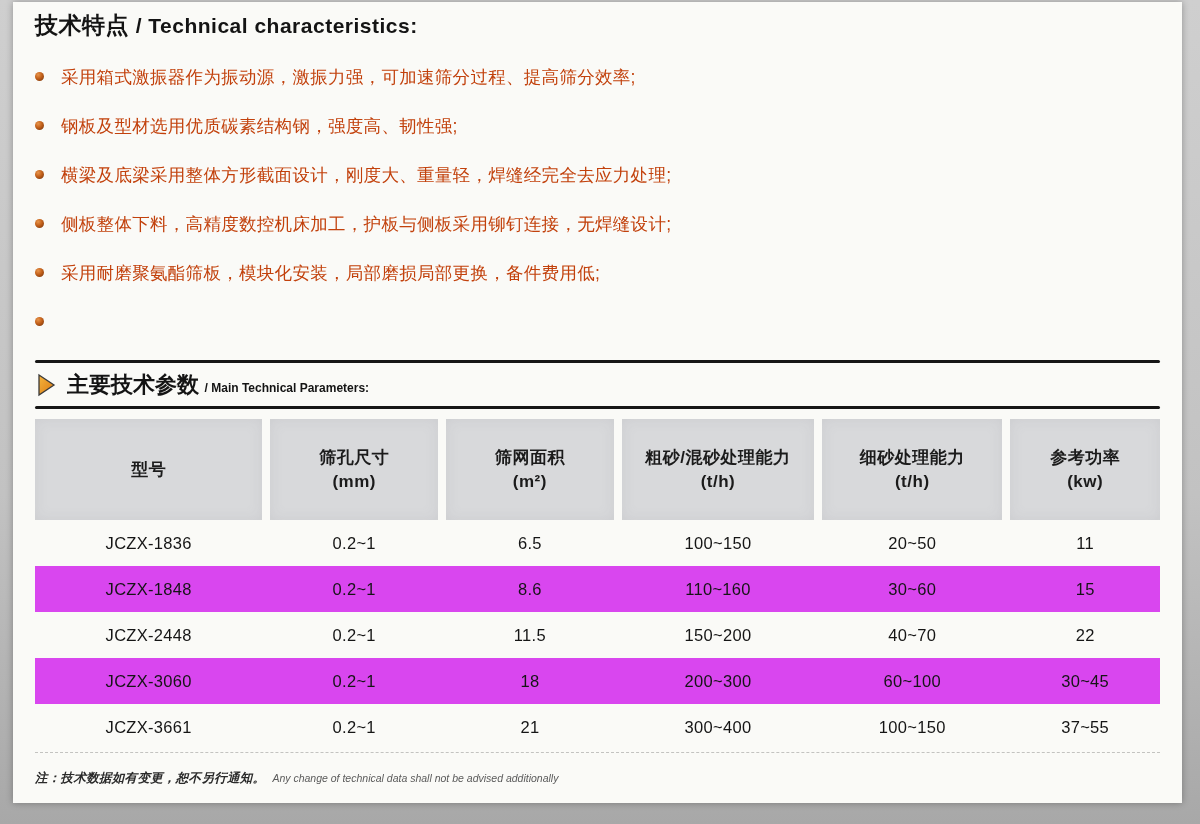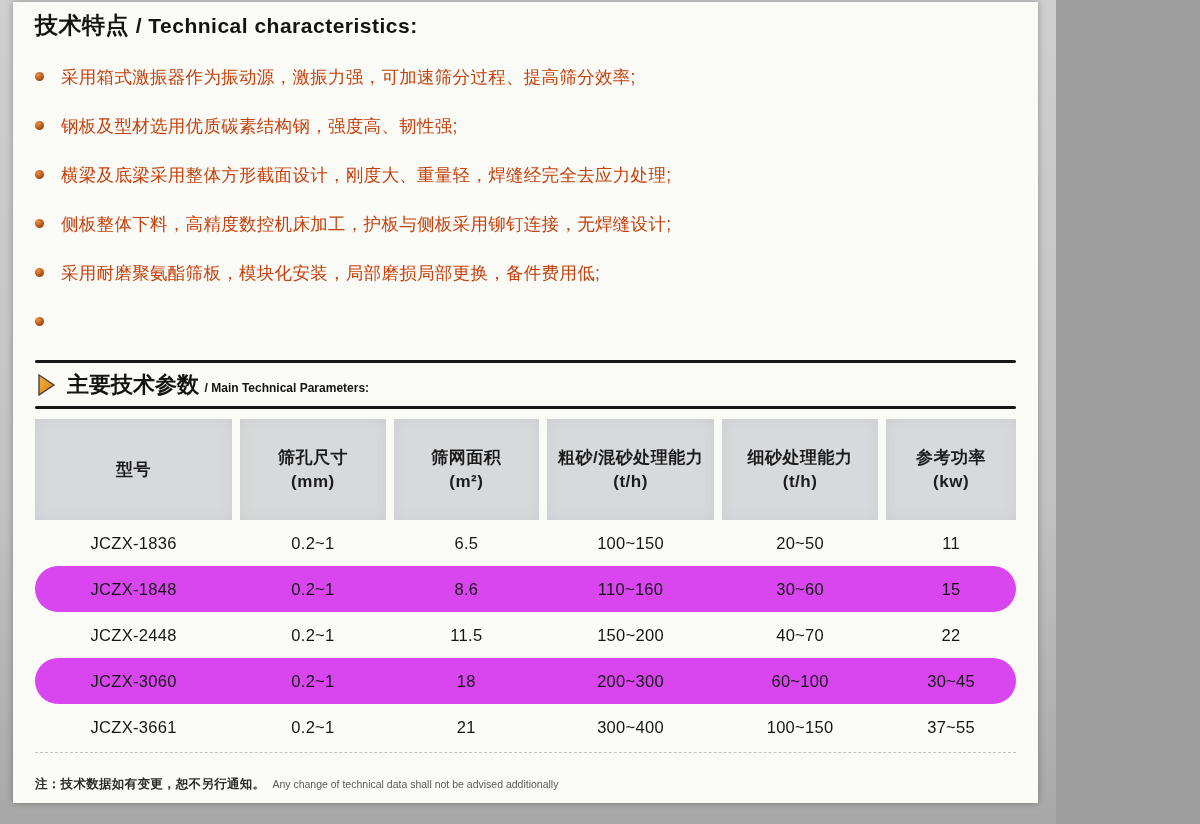--- a/index.html
+++ b/index.html
@@ -1,18 +1,18 @@
 <!DOCTYPE html>
 <html><head>
 <meta charset="utf-8">
 <style>
   * { margin:0; padding:0; box-sizing:border-box; }
   html,body { background:#9d9d9d; font-family:"Liberation Sans","DejaVu Sans",sans-serif; }
   .canvas {
-    position:relative; width:1056px; height:824px; overflow:hidden;
+    position:relative; width:1200px; height:824px; overflow:hidden;
     background:linear-gradient(180deg,#cfcfcf 0%,#c2c2c2 60%,#a8a8a8 100%);
   }
   .page {
     position:absolute; top:2px; left:13px; right:18px; bottom:21px;
     background:#fafaf7;
     box-shadow:0 0 7px rgba(0,0,0,.3);
   }
   .content { padding:8px 22px 0 22px; }
 
   
@@ -38,38 +38,37 @@
   .sec2-title { font-size:20px; color:#141414; }
   .sec2-title .zh { font-weight:bold; font-size:22px; }
   .sec2-title .en { font-weight:bold; font-size:12px; }
 
   
   .tbl { margin-top:10px; }
   .grid-row {
     display:grid;
     grid-template-columns:20.2fr 14.9fr 14.9fr 17.1fr 16fr 13.3fr;
     column-gap:8px;
-    border-radius:24px;
   }
   .hcell {
     background:#d8d9db; height:101px;
     display:flex; flex-direction:column; justify-content:center; align-items:center;
     font-weight:bold; font-size:17px; color:#1b1b1b; line-height:1.4;
     text-align:center; letter-spacing:.5px;
     box-shadow:inset 0 0 14px rgba(120,125,135,.12);
   }
   .drow { height:46px; align-items:center; }
   .drow.striped { background:#d946ef; }
   .dcell {
     text-align:center; font-size:16.5px; color:#151515; letter-spacing:.3px;
   }
   .tbl-bottom { border-bottom:1px dashed #c3c3c0; margin-top:2px; }
 
   
-  .footnote { margin-top:23px; display:flex; align-items:baseline; }
+  .footnote { margin-top:17px; display:flex; align-items:baseline;font-style:italic; }
   .footnote .zh { font-size:12.5px; font-weight:bold; color:#2a2a2a; letter-spacing:.3px; }
   .footnote .en { font-size:10.5px; color:#5a5a5a; margin-left:7px; }
 </style>
 </head>
 <body>
 
 <div class="canvas">
   <div class="page">
     <div class="content">
 

